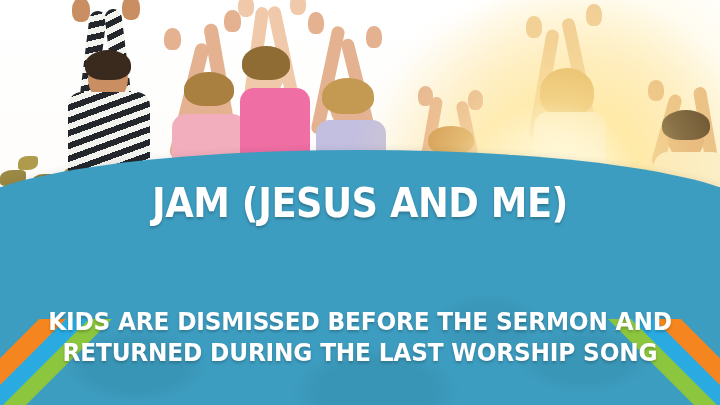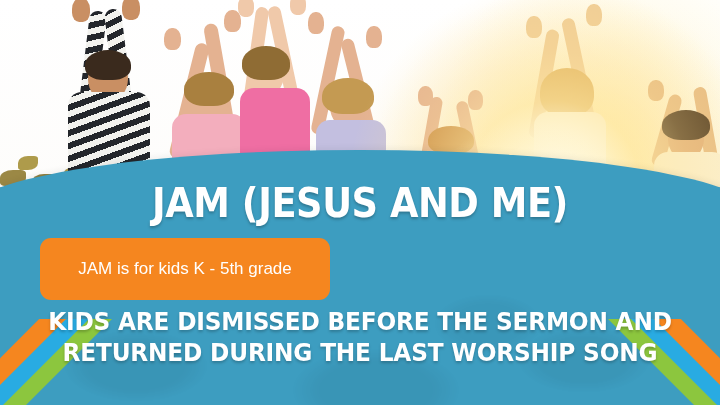--- a/index.html
+++ b/index.html
@@ -218,23 +218,20 @@
   </div>
   <div class="chev right">
     <div class="band b1" style="background:#8cc63e;"></div>
     <div class="band b2" style="background:#29abe2;"></div>
     <div class="band b3" style="background:#f5861f;"></div>
   </div>
 
   <div class="title">JAM (JESUS AND ME)</div>
 
   <div class="boxes">
-    <div class="obox left">
-      <div class="line1">JAM is for kids K - 5th grade</div>
-    </div>
   </div>
 
   <div class="bottom-text">
     <div>KIDS ARE DISMISSED BEFORE THE SERMON AND</div>
     <div>RETURNED DURING THE LAST WORSHIP SONG</div>
   </div>
 
 </div>
 
 </body></html>

